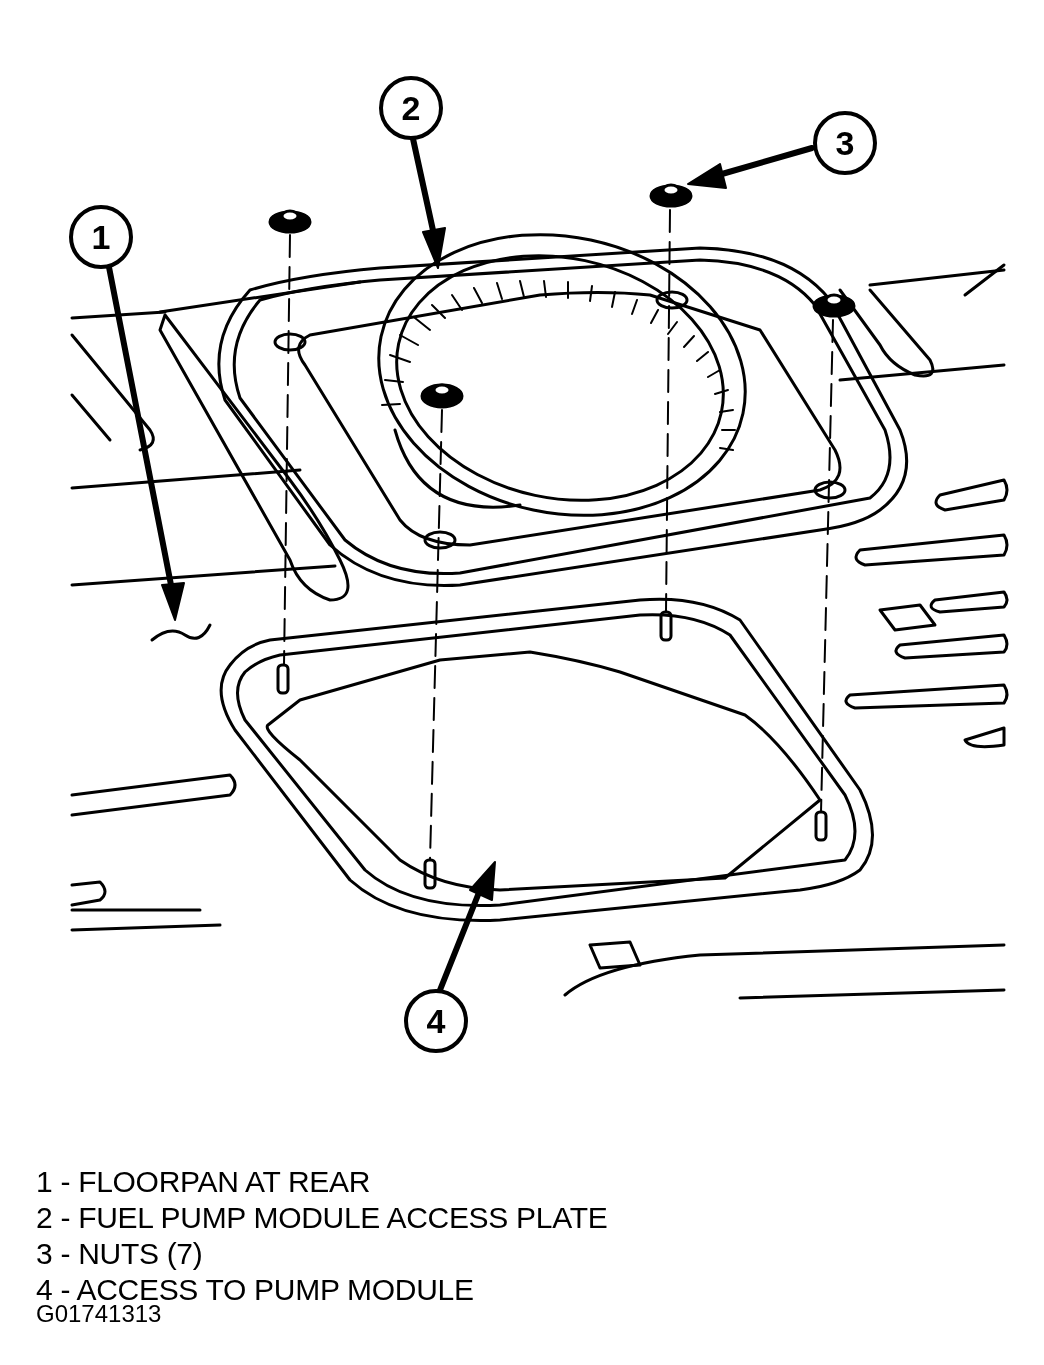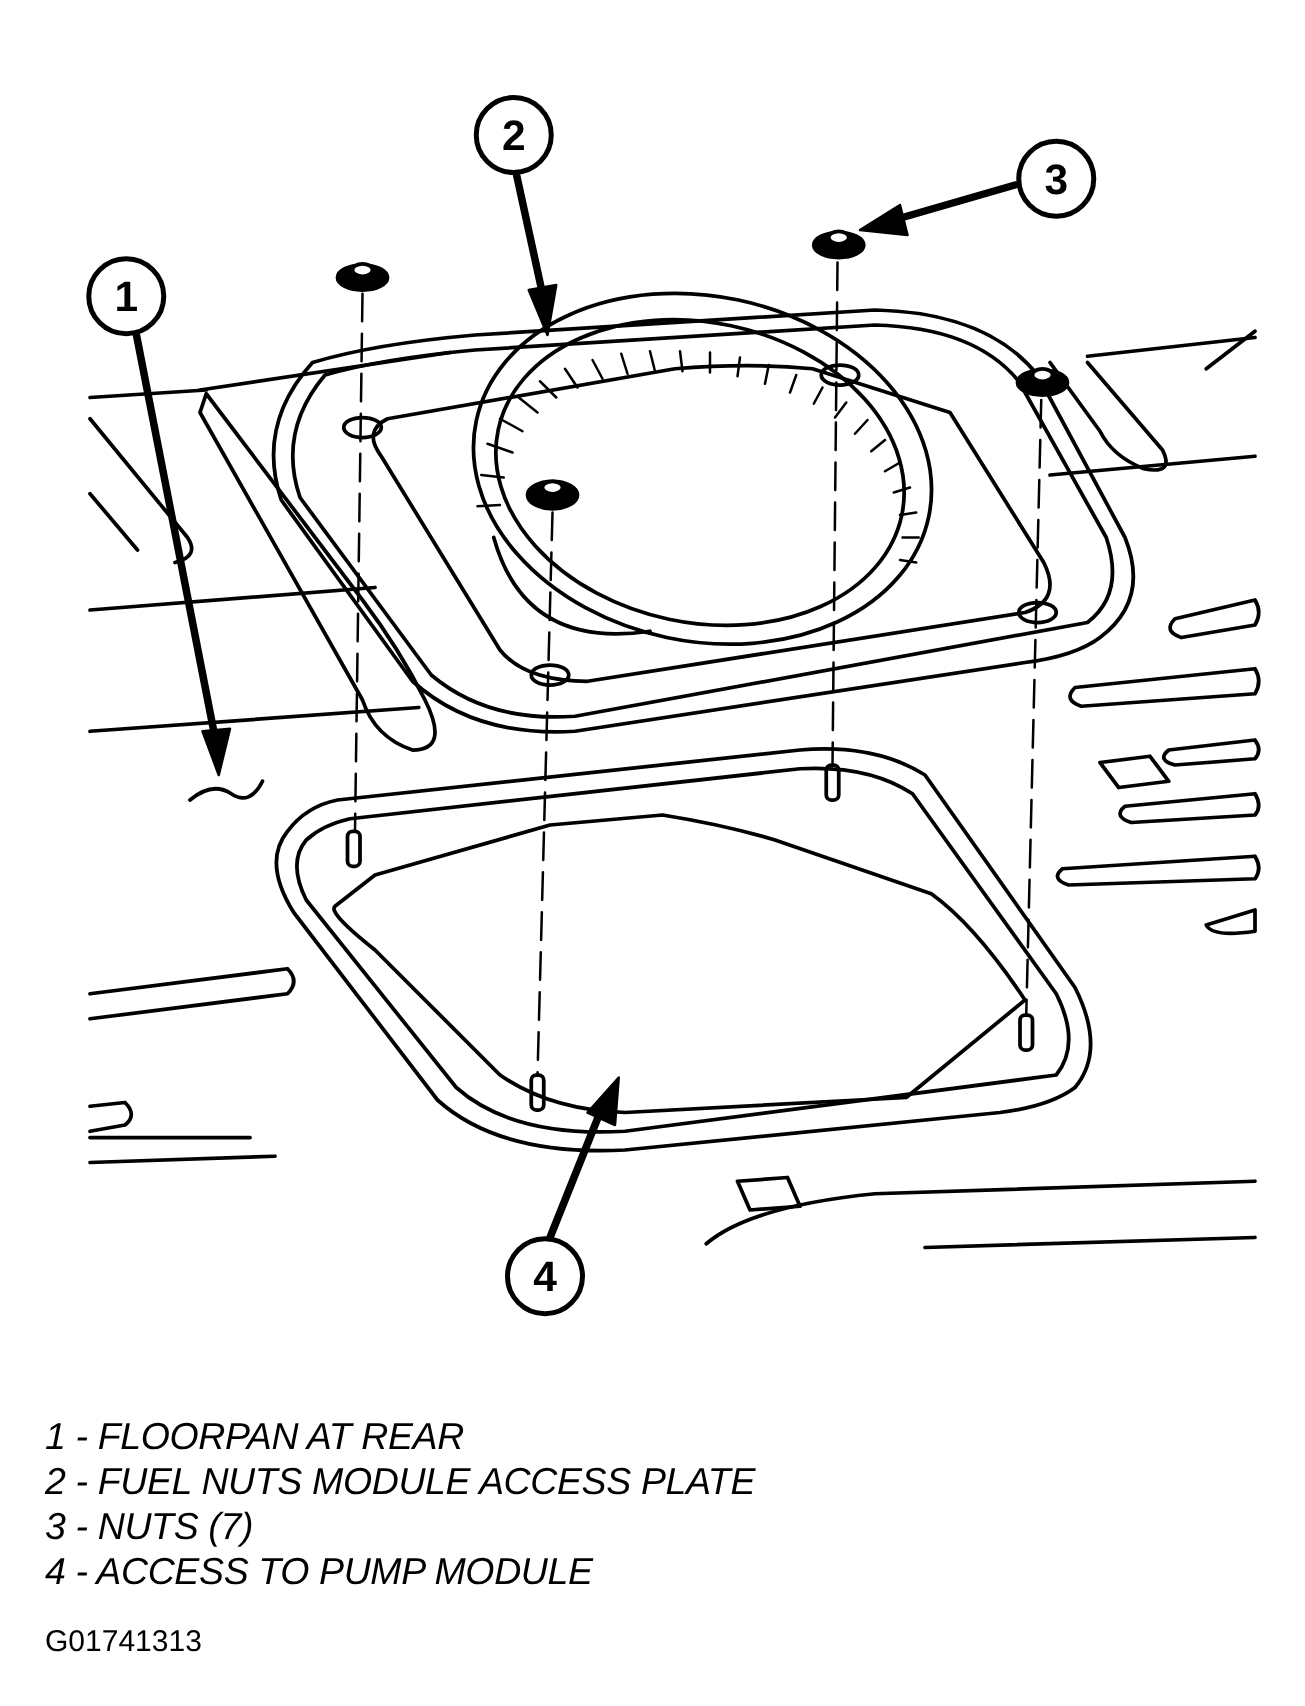--- a/index.html
+++ b/index.html
@@ -1,20 +1,20 @@
 <!DOCTYPE html>
 <html><head>
 <meta charset="utf-8">
 <style>
   html, body { margin: 0; padding: 0; background: #ffffff; }
   body { width: 1044px; height: 1365px; position: relative; overflow: hidden;
          font-family: "Liberation Sans", sans-serif; color: #000; }
   #figure { position: absolute; left: 0; top: 0; width: 1044px; height: 1080px; }
   .callout-num { font-family: "Liberation Sans", sans-serif; font-weight: bold; font-size: 34px; }
-  #legend { position: absolute; left: 36px; top: 1132px; font-style: italic; }
+  #legend { position: absolute; left: 36px; top: 1164px; }
   .legend-item { font-size: 30px; line-height: 36px; white-space: nowrap; letter-spacing: -0.3px; }
   #figure-id { position: absolute; left: 36px; top: 1300px; font-size: 24px; }
 </style>
 </head>
 <body>
 
 <svg id="figure" viewBox="0 0 1044 1080" xmlns="http://www.w3.org/2000/svg" fill="none" stroke="#000" stroke-linecap="round" stroke-linejoin="round">
 
   <g stroke-width="3">
     <path d="M160 312 L360 282"></path>
@@ -126,18 +126,18 @@
     <text class="callout-num" x="845" y="155" text-anchor="middle" fill="#000" stroke="none">3</text>
   </g>
   <g>
     <circle cx="436" cy="1021" r="30" fill="#fff" stroke-width="4"></circle>
     <text class="callout-num" x="436" y="1033" text-anchor="middle" fill="#000" stroke="none">4</text>
   </g>
 </svg>
 
 <div id="legend">
   <div class="legend-item"><span>1</span><span> - </span><span>FLOORPAN AT REAR</span></div>
-  <div class="legend-item"><span>2</span><span> - </span><span>FUEL NUTS MODULE ACCESS PLATE</span></div>
+  <div class="legend-item"><span>2</span><span> - </span><span>FUEL PUMP MODULE ACCESS PLATE</span></div>
   <div class="legend-item"><span>3</span><span> - </span><span>NUTS (7)</span></div>
   <div class="legend-item"><span>4</span><span> - </span><span>ACCESS TO PUMP MODULE</span></div>
 </div>
 
 <div id="figure-id">G01741313</div>
 
 </body></html>

